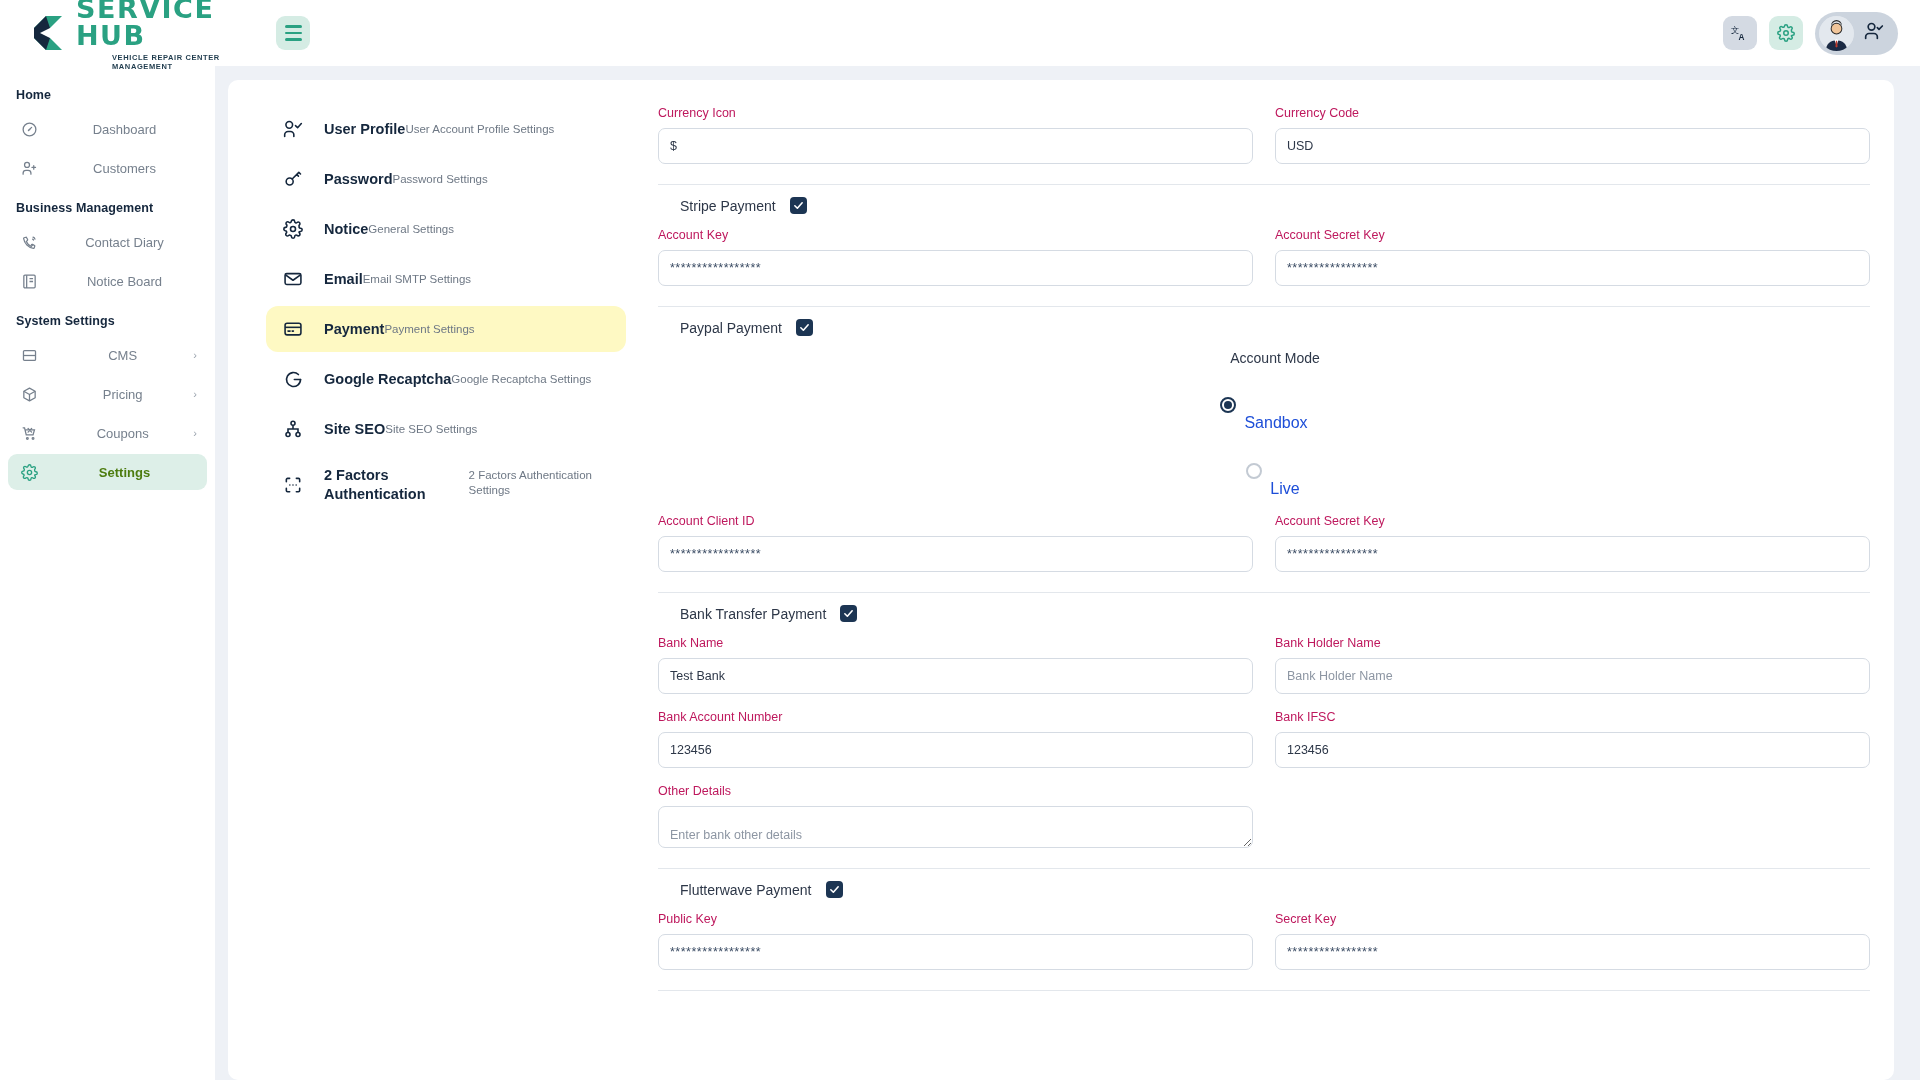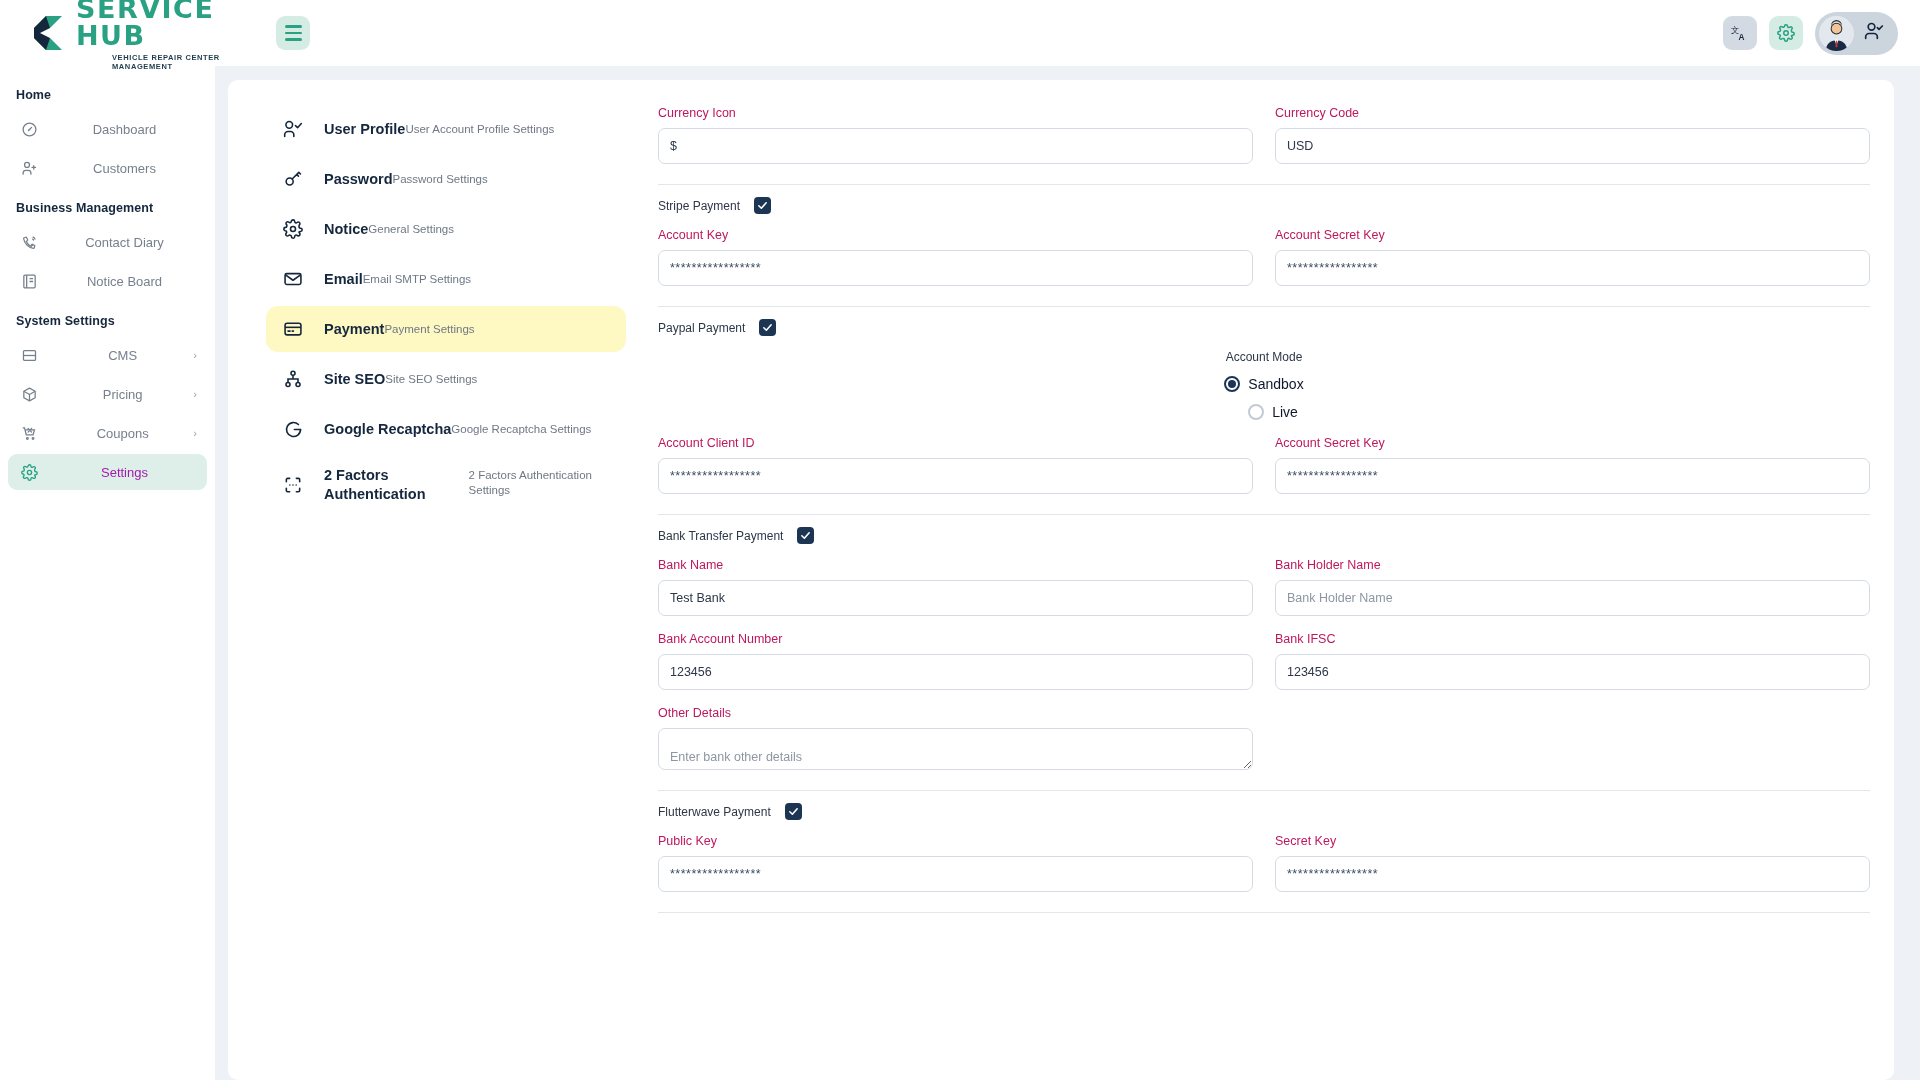--- a/index.html
+++ b/index.html
@@ -81,21 +81,21 @@
     font-size: 13px;
     text-align: center;
   }
   .nav-item .nav-ico {
     width: 22px; height: 20px; flex: 0 0 22px;
     display: flex; align-items: center; justify-content: center;
     margin-right: 12px;
   }
   .nav-item .nav-label { flex: 1; white-space: nowrap; }
   .nav-item .chev { font-size: 11px; color: #9aa3ad; margin-left: auto; }
-  .nav-item.active { background: #ddefe8; color: #a21caf; font-weight: 400; }
+  .nav-item.active { background: #ddefe8; color: #4d7c0f; font-weight: 700; }
   .nav-item.active .nav-ico { color: #2aa182; }
 
   
   .content-area {
     flex: 1; background: #eef1f6;
     padding: 14px 26px 0 13px;
     min-width: 0; overflow: hidden;
   }
   .card {
     background: #ffffff; border-radius: 10px;
@@ -149,21 +149,21 @@
   textarea.inp {
     height: 42px; padding-top: 20px; resize: vertical;
     line-height: 1.3;
   }
   .divider { border-top: 1px solid #e3e7ec; margin: 16px 0 12px; }
 
   .toggle-row {
     display: flex; align-items: center;
     gap: 14px; margin-bottom: 14px;
   }
-  .toggle-label { font-size: 12px; color: #2d3748; }
+  .toggle-label { font-size: 14px; color: #2d3748; margin-left: 22px; }
   .cbx {
     width: 17px; height: 17px; border-radius: 4px;
     background: #1c3553; display: flex;
     align-items: center; justify-content: center;
     cursor: pointer; flex: 0 0 17px;
   }
   .cbx svg { width: 11px; height: 11px; }
 
   .radio-row { display: flex; align-items: center; gap: 12px; margin-bottom: 16px; flex-direction: column; }
   .radio-opt { display: flex; align-items: center; gap: 8px; cursor: pointer; }
@@ -171,21 +171,21 @@
     width: 16px; height: 16px; border-radius: 50%;
     border: 2px solid #c3cad3; background: #fff;
     display: flex; align-items: center; justify-content: center;
     flex: 0 0 16px;
   }
   .rdo.checked { border-color: #1c3553; }
   .rdo.checked::after {
     content: ""; width: 8px; height: 8px;
     border-radius: 50%; background: #1c3553;
   }
-  .radio-text { font-size: 14px; color: #0f172a; }
+  .radio-text { font-size: 16px; color: #1d4ed8; margin-top: 36px; }
   .row-mb { margin-bottom: 12px; }
   .half { width: calc(50% - 11px); }
 </style>
 </head>
 <body>
 
 <div class="header">
   <div class="logo-zone">
     <svg class="logo-mark" viewBox="0 0 44 44">
       <path d="M8 17 L20 5 L36 5 L24 17 Z" fill="#2aa182"></path>
@@ -408,48 +408,48 @@
               </svg>
           </span>
           <span class="tab-txt">
             <span class="tab-title">Payment</span>
             <span class="tab-sub">Payment Settings</span>
           </span>
         </div>
 
         <div class="tab-item">
           <span class="tab-ico">
+            <svg width="21" height="21" viewBox="0 0 24 24" fill="none" stroke="currentColor" stroke-width="1.9" stroke-linecap="round">
+                <path d="M20 12h-7"></path>
+                <path d="M20 12a8 8 0 11-2.4-5.7"></path>
+              </svg>
+          </span>
+          <span class="tab-txt">
+            <span class="tab-title">Google Recaptcha</span>
+            <span class="tab-sub">Google Recaptcha Settings</span>
+          </span>
+        </div>
+
+        <div class="tab-item">
+          <span class="tab-ico">
             <svg width="20" height="20" viewBox="0 0 24 24" fill="none" stroke="currentColor" stroke-width="1.9">
                 <circle cx="12" cy="5" r="2.4"></circle>
                 <circle cx="6" cy="18.5" r="2.4"></circle>
                 <circle cx="18" cy="18.5" r="2.4"></circle>
                 <path d="M12 7.4v4.6M6 16.1v-4.1h12v4.1"></path>
               </svg>
           </span>
           <span class="tab-txt">
             <span class="tab-title">Site SEO</span>
             <span class="tab-sub">Site SEO Settings</span>
           </span>
         </div>
 
         <div class="tab-item">
           <span class="tab-ico">
-            <svg width="21" height="21" viewBox="0 0 24 24" fill="none" stroke="currentColor" stroke-width="1.9" stroke-linecap="round">
-                <path d="M20 12h-7"></path>
-                <path d="M20 12a8 8 0 11-2.4-5.7"></path>
-              </svg>
-          </span>
-          <span class="tab-txt">
-            <span class="tab-title">Google Recaptcha</span>
-            <span class="tab-sub">Google Recaptcha Settings</span>
-          </span>
-        </div>
-
-        <div class="tab-item">
-          <span class="tab-ico">
             <svg width="20" height="20" viewBox="0 0 24 24" fill="none" stroke="currentColor" stroke-width="1.9" stroke-linecap="round">
                 <path d="M4 8V5.5A1.5 1.5 0 015.5 4H8M16 4h2.5A1.5 1.5 0 0120 5.5V8M20 16v2.5a1.5 1.5 0 01-1.5 1.5H16M8 20H5.5A1.5 1.5 0 014 18.5V16"></path>
                 <circle cx="8.2" cy="12" r=".95" fill="currentColor" stroke="none"></circle>
                 <circle cx="12" cy="12" r=".95" fill="currentColor" stroke="none"></circle>
                 <circle cx="15.8" cy="12" r=".95" fill="currentColor" stroke="none"></circle>
               </svg>
           </span>
           <span class="tab-txt">
             <span class="tab-title">2 Factors Authentication</span>
             <span class="tab-sub">2 Factors Authentication Settings</span>

